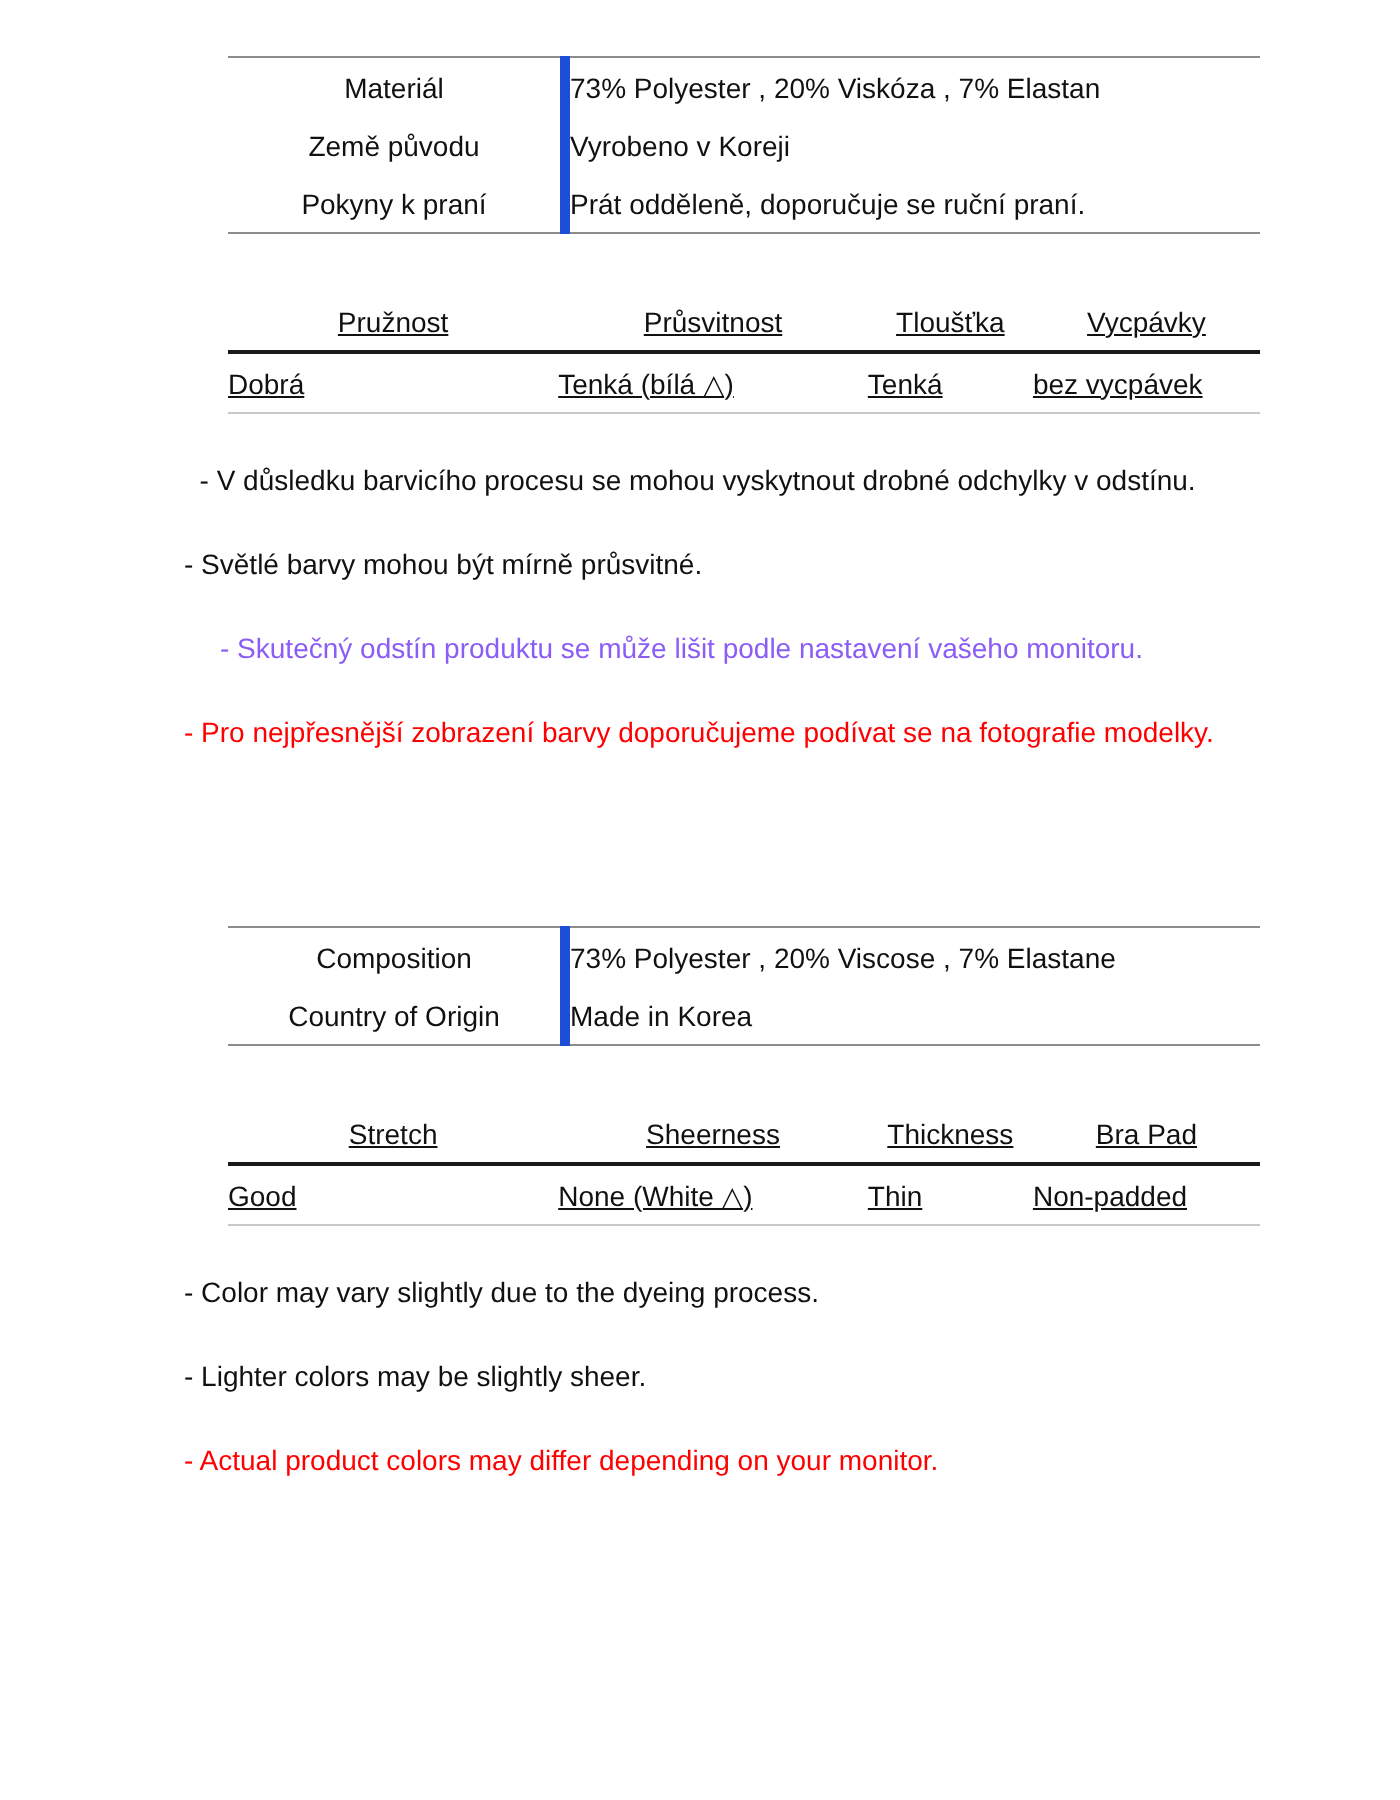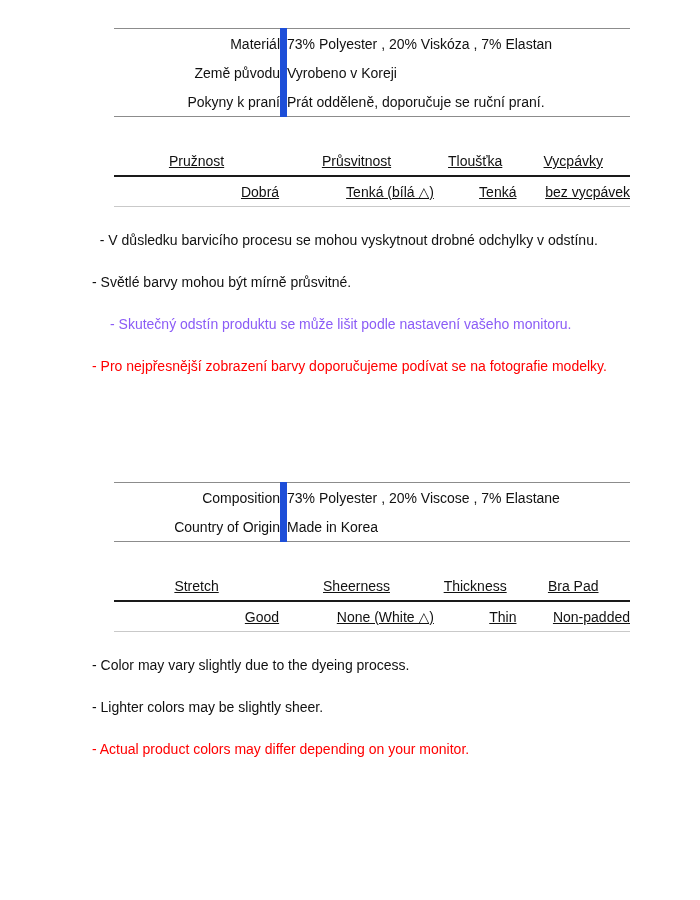--- a/index.html
+++ b/index.html
@@ -20,31 +20,31 @@
   
   table.info-table {
     border-collapse: collapse;
     table-layout: fixed;
     width: 516px;
     margin-left: 114px;
     border-top: 1px solid #8c8c8c;
     border-bottom: 1px solid #8c8c8c;
   }
   .cz .info-table { margin-top: 28px; }
-  .en .info-table { margin-top: 95px; }
+  .en .info-table { margin-top: 76px; }
   table.info-table td {
     height: 29px;
     padding: 0;
     vertical-align: middle;
     white-space: nowrap;
   }
   td.info-label {
     width: 166px;
-    text-align: right;
-    border-right: 7px solid #1d4ed8;
+    text-align: center;
+    border-right: 5px solid #1d4ed8;
   }
   td.info-value { padding-left: 7px; }
 
   
   table.spec-table {
     border-collapse: collapse;
     table-layout: fixed;
     width: 516px;
     margin-left: 114px;
     margin-top: 30px;
@@ -55,21 +55,21 @@
     height: 28px;
     padding: 0;
     text-align: center;
     vertical-align: middle;
     border-bottom: 2px solid #1a1a1a;
     white-space: nowrap;
   }
   table.spec-table td {
     height: 29px;
     padding: 0;
-    text-align: right;
+    text-align: left;
     vertical-align: middle;
     border-bottom: 1px solid #c9c9c9;
     white-space: nowrap;
   }
   col.c1 { width: 32%; }
   col.c2 { width: 30%; }
   col.c3 { width: 16%; }
   col.c4 { width: 22%; }
 
   

